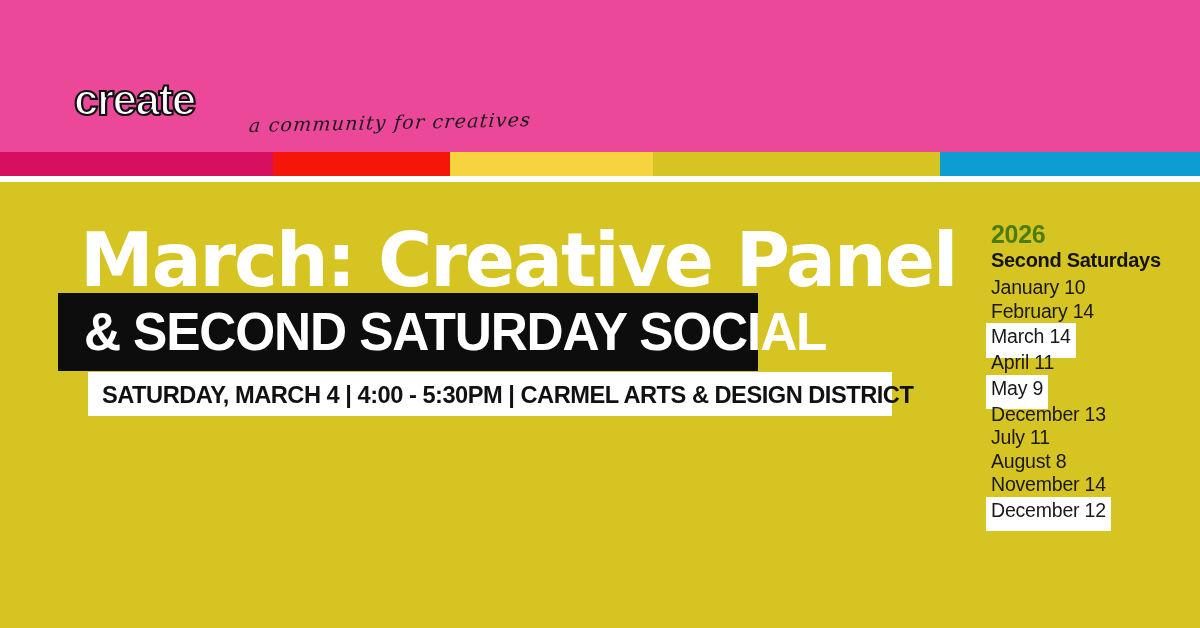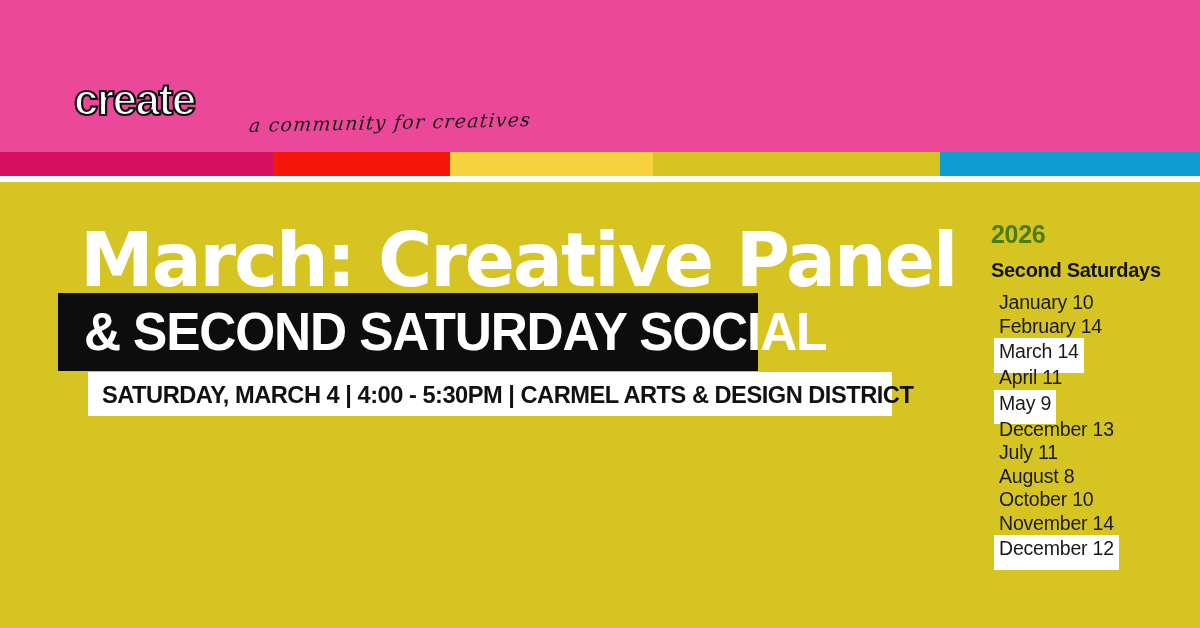--- a/index.html
+++ b/index.html
@@ -181,26 +181,26 @@
     margin: 0 0 0 2px;
   }
 
   .schedule-subtitle {
     font-family: "Liberation Sans", sans-serif;
     font-weight: 700;
     font-size: 20px;
     line-height: 26px;
     letter-spacing: -0.3px;
     color: #141414;
-    margin: 10px 0 3px 2px;
+    margin: 0 0 3px 2px;
   }
 
   .schedule-list {
     list-style: none;
-    margin: 8px;
+    margin: 0;
     padding: 0;
   }
 
   .schedule-item {
     font-family: "Liberation Sans", sans-serif;
     font-weight: 400;
     font-size: 19.5px;
     line-height: 23.5px;
     letter-spacing: -0.2px;
     color: #191919;
@@ -256,19 +256,18 @@
     <div class="schedule-subtitle">Second Saturdays</div>
     <ul class="schedule-list" id="schedule-list">
         <li class="schedule-row"><span class="schedule-item">January 10</span></li>
         <li class="schedule-row"><span class="schedule-item">February 14</span></li>
         <li class="schedule-row spaced"><span class="schedule-item is-highlighted">March 14</span></li>
         <li class="schedule-row"><span class="schedule-item">April 11</span></li>
         <li class="schedule-row spaced"><span class="schedule-item is-highlighted">May 9</span></li>
         <li class="schedule-row"><span class="schedule-item">December 13</span></li>
         <li class="schedule-row"><span class="schedule-item">July 11</span></li>
         <li class="schedule-row"><span class="schedule-item">August 8</span></li>
-        <li class="schedule-row"><span class="schedule-item">October 10</span></li>
         <li class="schedule-row"><span class="schedule-item">November 14</span></li>
         <li class="schedule-row spaced"><span class="schedule-item is-highlighted">December 12</span></li>
       </ul>
   </div>
 
 </div>
 
 </body></html>

